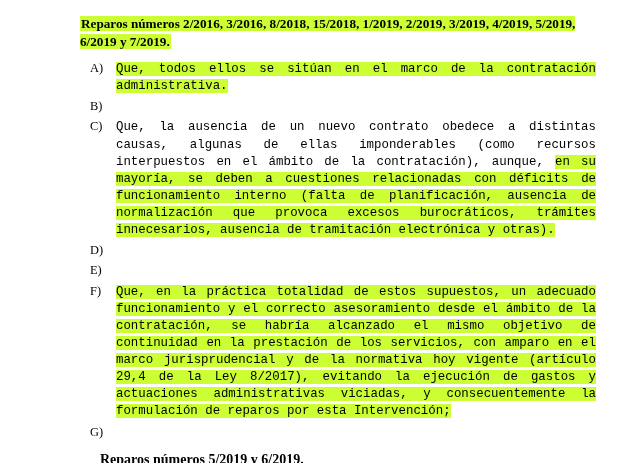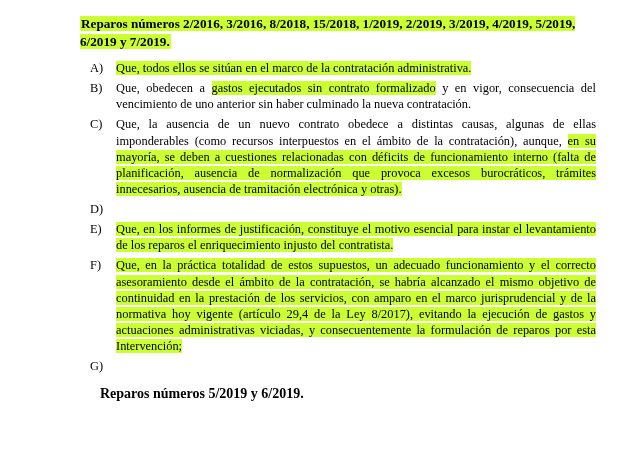--- a/index.html
+++ b/index.html
@@ -57,20 +57,21 @@
   .marker span {
     display: inline-block;
   }
   .text {
     flex: 1 1 auto;
     text-align: justify;
     padding-right: 26px;
   }
   .text > span {
     box-decoration-break: clone;
+    font-family: Liberation Mono, monospace;
     -webkit-box-decoration-break: clone;
   }
   .subheading {
     font-weight: bold;
     font-size: 14px;
     margin: 12px 0 0 82px;
   }
 </style>
 </head>
 <body>
@@ -81,35 +82,33 @@
 
   <ul class="list">
 
     <li class="item">
       <div class="marker"><span>A)</span></div>
       <div class="text"><span class="hl">Que, todos ellos se sitúan en el marco de la contratación administrativa.</span></div>
     </li>
 
     <li class="item">
       <div class="marker"><span>B)</span></div>
-      <div class="text"><span>Que, obedecen a </span><span class="hl">gastos ejecutados sin contrato formalizado</span><span> y en vigor, consecuencia del vencimiento de uno anterior sin haber culminado la nueva contratación.</span></div>
     </li>
 
     <li class="item">
       <div class="marker"><span>C)</span></div>
       <div class="text"><span>Que, la ausencia de un nuevo contrato obedece a distintas causas, algunas de ellas imponderables (como recursos interpuestos en el ámbito de la contratación), aunque, </span><span class="hl">en su mayoría, se deben a cuestiones relacionadas con déficits de funcionamiento interno (falta de planificación, ausencia de normalización que provoca excesos burocráticos, trámites innecesarios, ausencia de tramitación electrónica y otras).</span><span></span></div>
     </li>
 
     <li class="item">
       <div class="marker"><span>D)</span></div>
     </li>
 
     <li class="item">
       <div class="marker"><span>E)</span></div>
-      <div class="text"><span class="hl">Que, en los informes de justificación, constituye el motivo esencial para instar el levantamiento de los reparos el enriquecimiento injusto del contratista.</span></div>
     </li>
 
     <li class="item">
       <div class="marker"><span>F)</span></div>
       <div class="text"><span class="hl">Que, en la práctica totalidad de estos supuestos, un adecuado funcionamiento y el correcto asesoramiento desde el ámbito de la contratación, se habría alcanzado el mismo objetivo de continuidad en la prestación de los servicios, con amparo en el marco jurisprudencial y de la normativa hoy vigente (artículo 29,4 de la Ley 8/2017), evitando la ejecución de gastos y actuaciones administrativas viciadas, y consecuentemente la formulación de reparos por esta Intervención;</span></div>
     </li>
 
     <li class="item">
       <div class="marker"><span>G)</span></div>
     </li>

